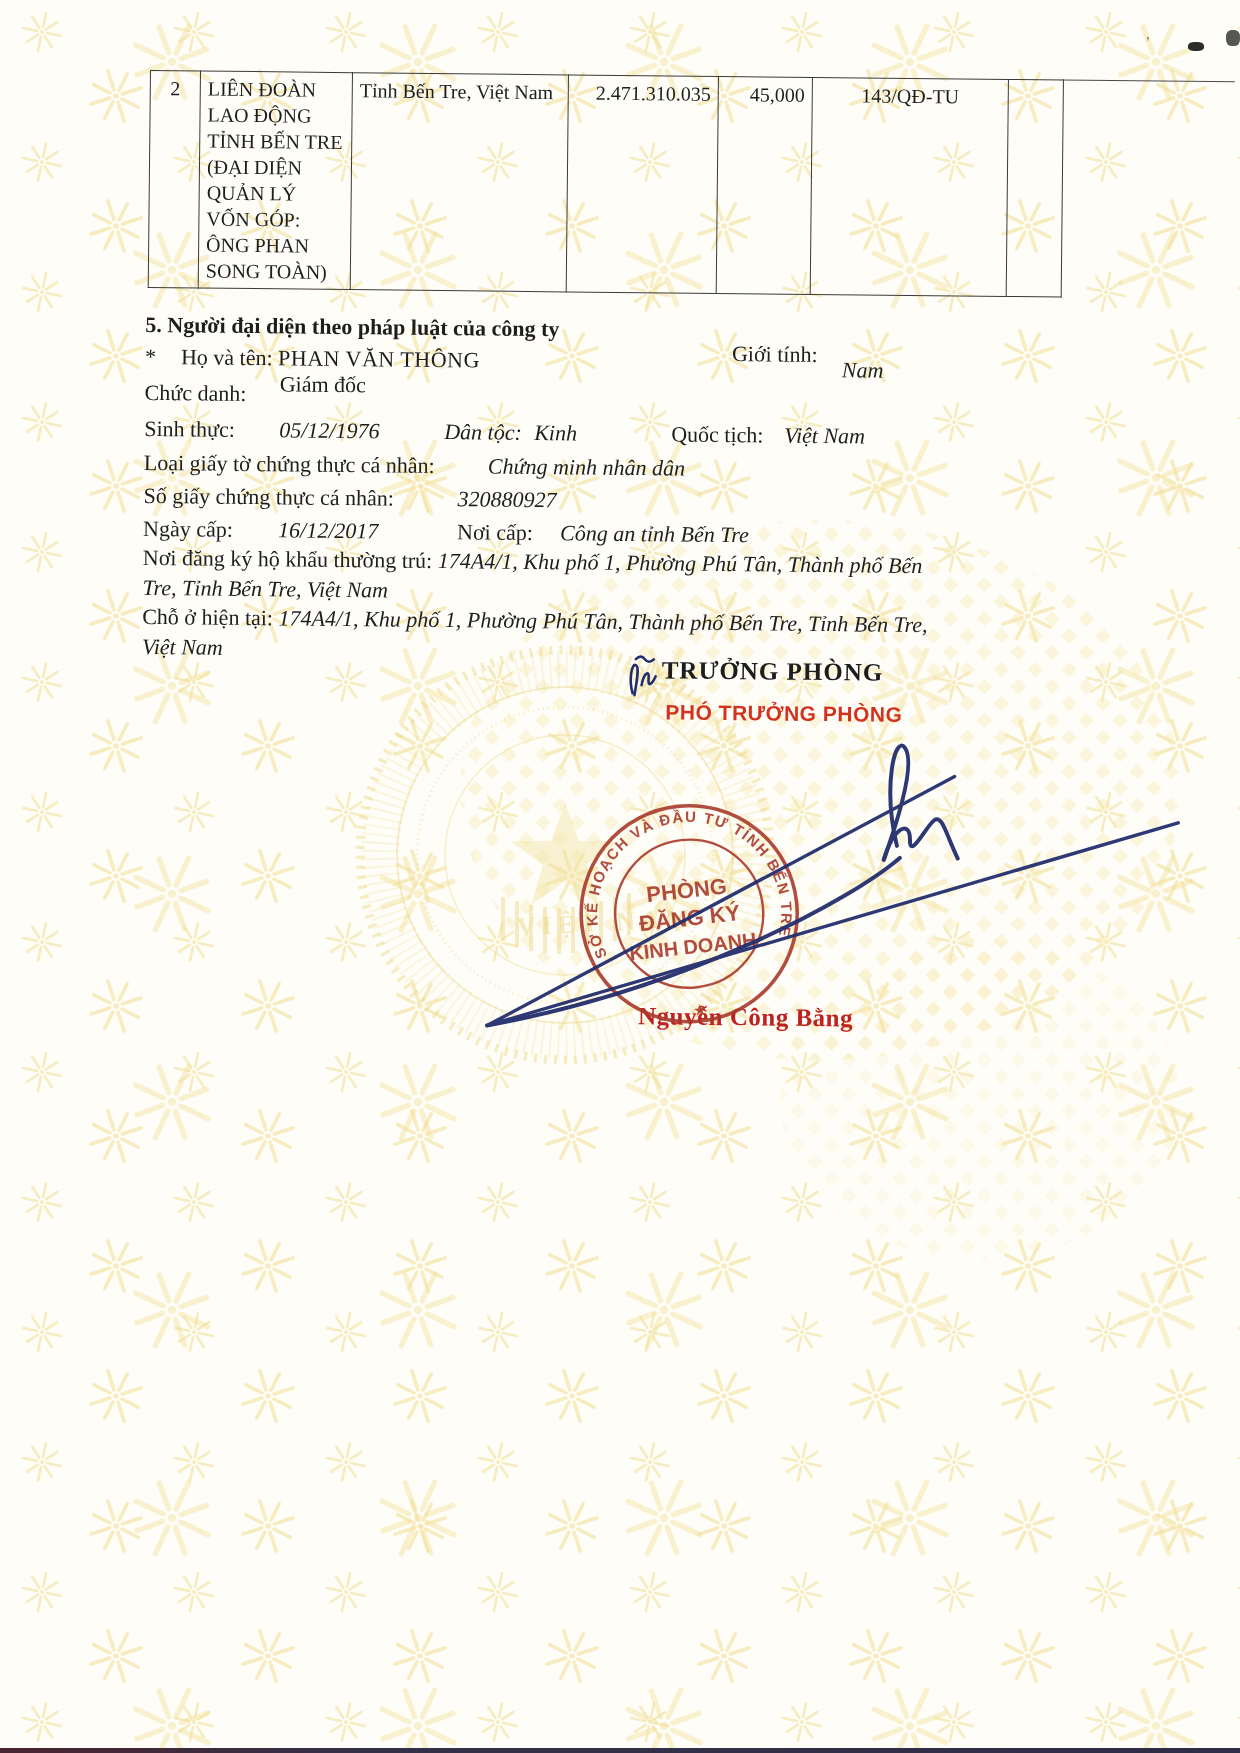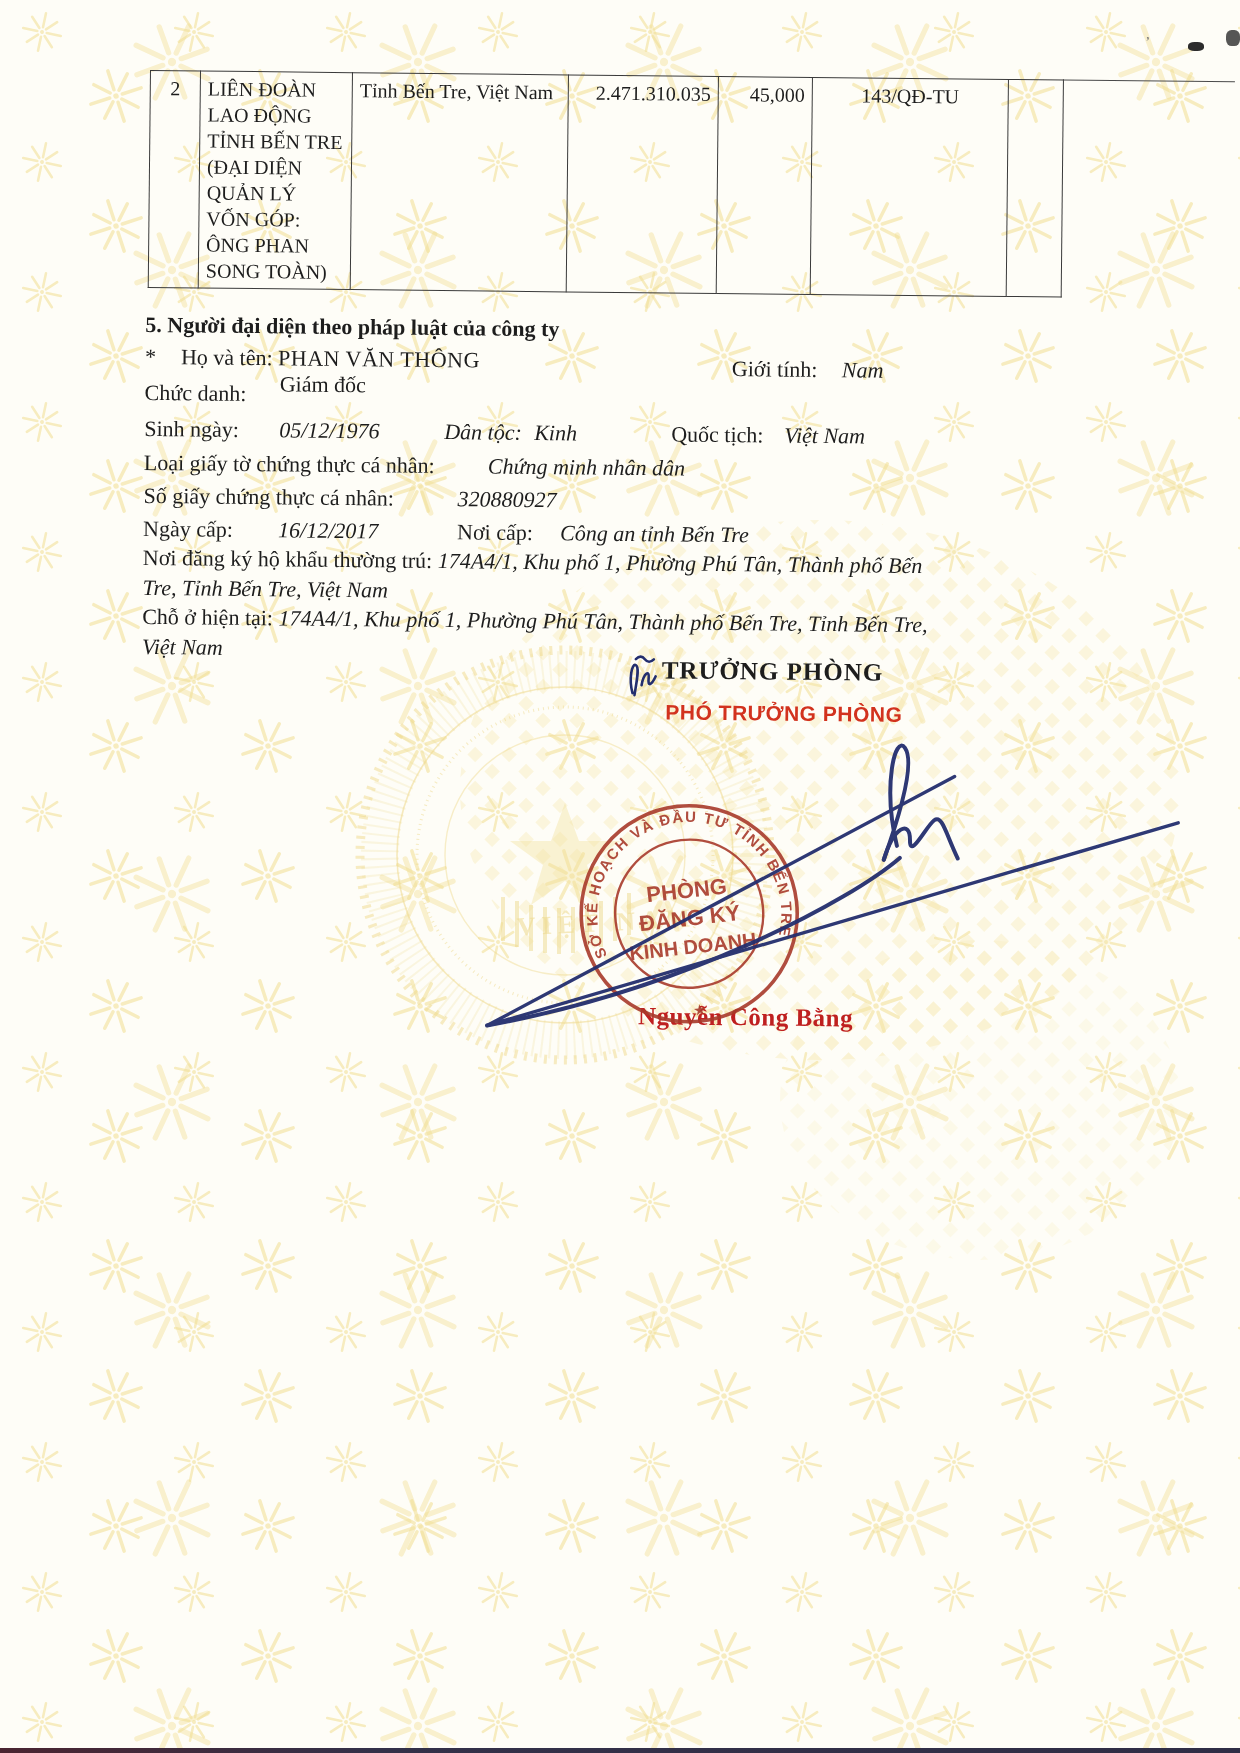--- a/index.html
+++ b/index.html
@@ -129,27 +129,27 @@
         <td></td>
       </tr>
     </tbody>
       </table>
     <div class="topline-ext"></div>
 
     <div class="tx heading" style="left:148px;top:310px;">5. Người đại diện theo pháp luật của công ty</div>
 
     <div class="tx" style="left:148px;top:342px;">*</div>
     <div class="tx" style="left:184px;top:342px;"><span>Họ và tên:</span>&nbsp;<span style="letter-spacing:.5px">PHAN VĂN THÔNG</span></div>
-    <div class="tx" style="left:735px;top:348px;">Giới tính:</div>
+    <div class="tx" style="left:735px;top:333px;">Giới tính:</div>
     <div class="tx i" style="left:845px;top:348px;">Nam</div>
 
     <div class="tx" style="left:148px;top:378px;">Chức danh:</div>
     <div class="tx" style="left:283px;top:368px;">Giám đốc</div>
 
-    <div class="tx" style="left:148px;top:414px;">Sinh ngày:</div>
+    <div class="tx" style="left:148px;top:414px;">Sinh thực:</div>
     <div class="tx i" style="left:283px;top:414px;">05/12/1976</div>
     <div class="tx" style="left:448px;top:414px;font-style:italic;">Dân tộc:</div>
     <div class="tx i" style="left:538px;top:414px;">Kinh</div>
     <div class="tx" style="left:675px;top:414px;text-align:center;">Quốc tịch:</div>
     <div class="tx i" style="left:788px;top:414px;">Việt Nam</div>
 
     <div class="tx" style="left:148px;top:448px;">Loại giấy tờ chứng thực cá nhân:</div>
     <div class="tx i" style="left:492px;top:448px;">Chứng minh nhân dân</div>
 
     <div class="tx" style="left:148px;top:481px;">Số giấy chứng thực cá nhân:</div>

